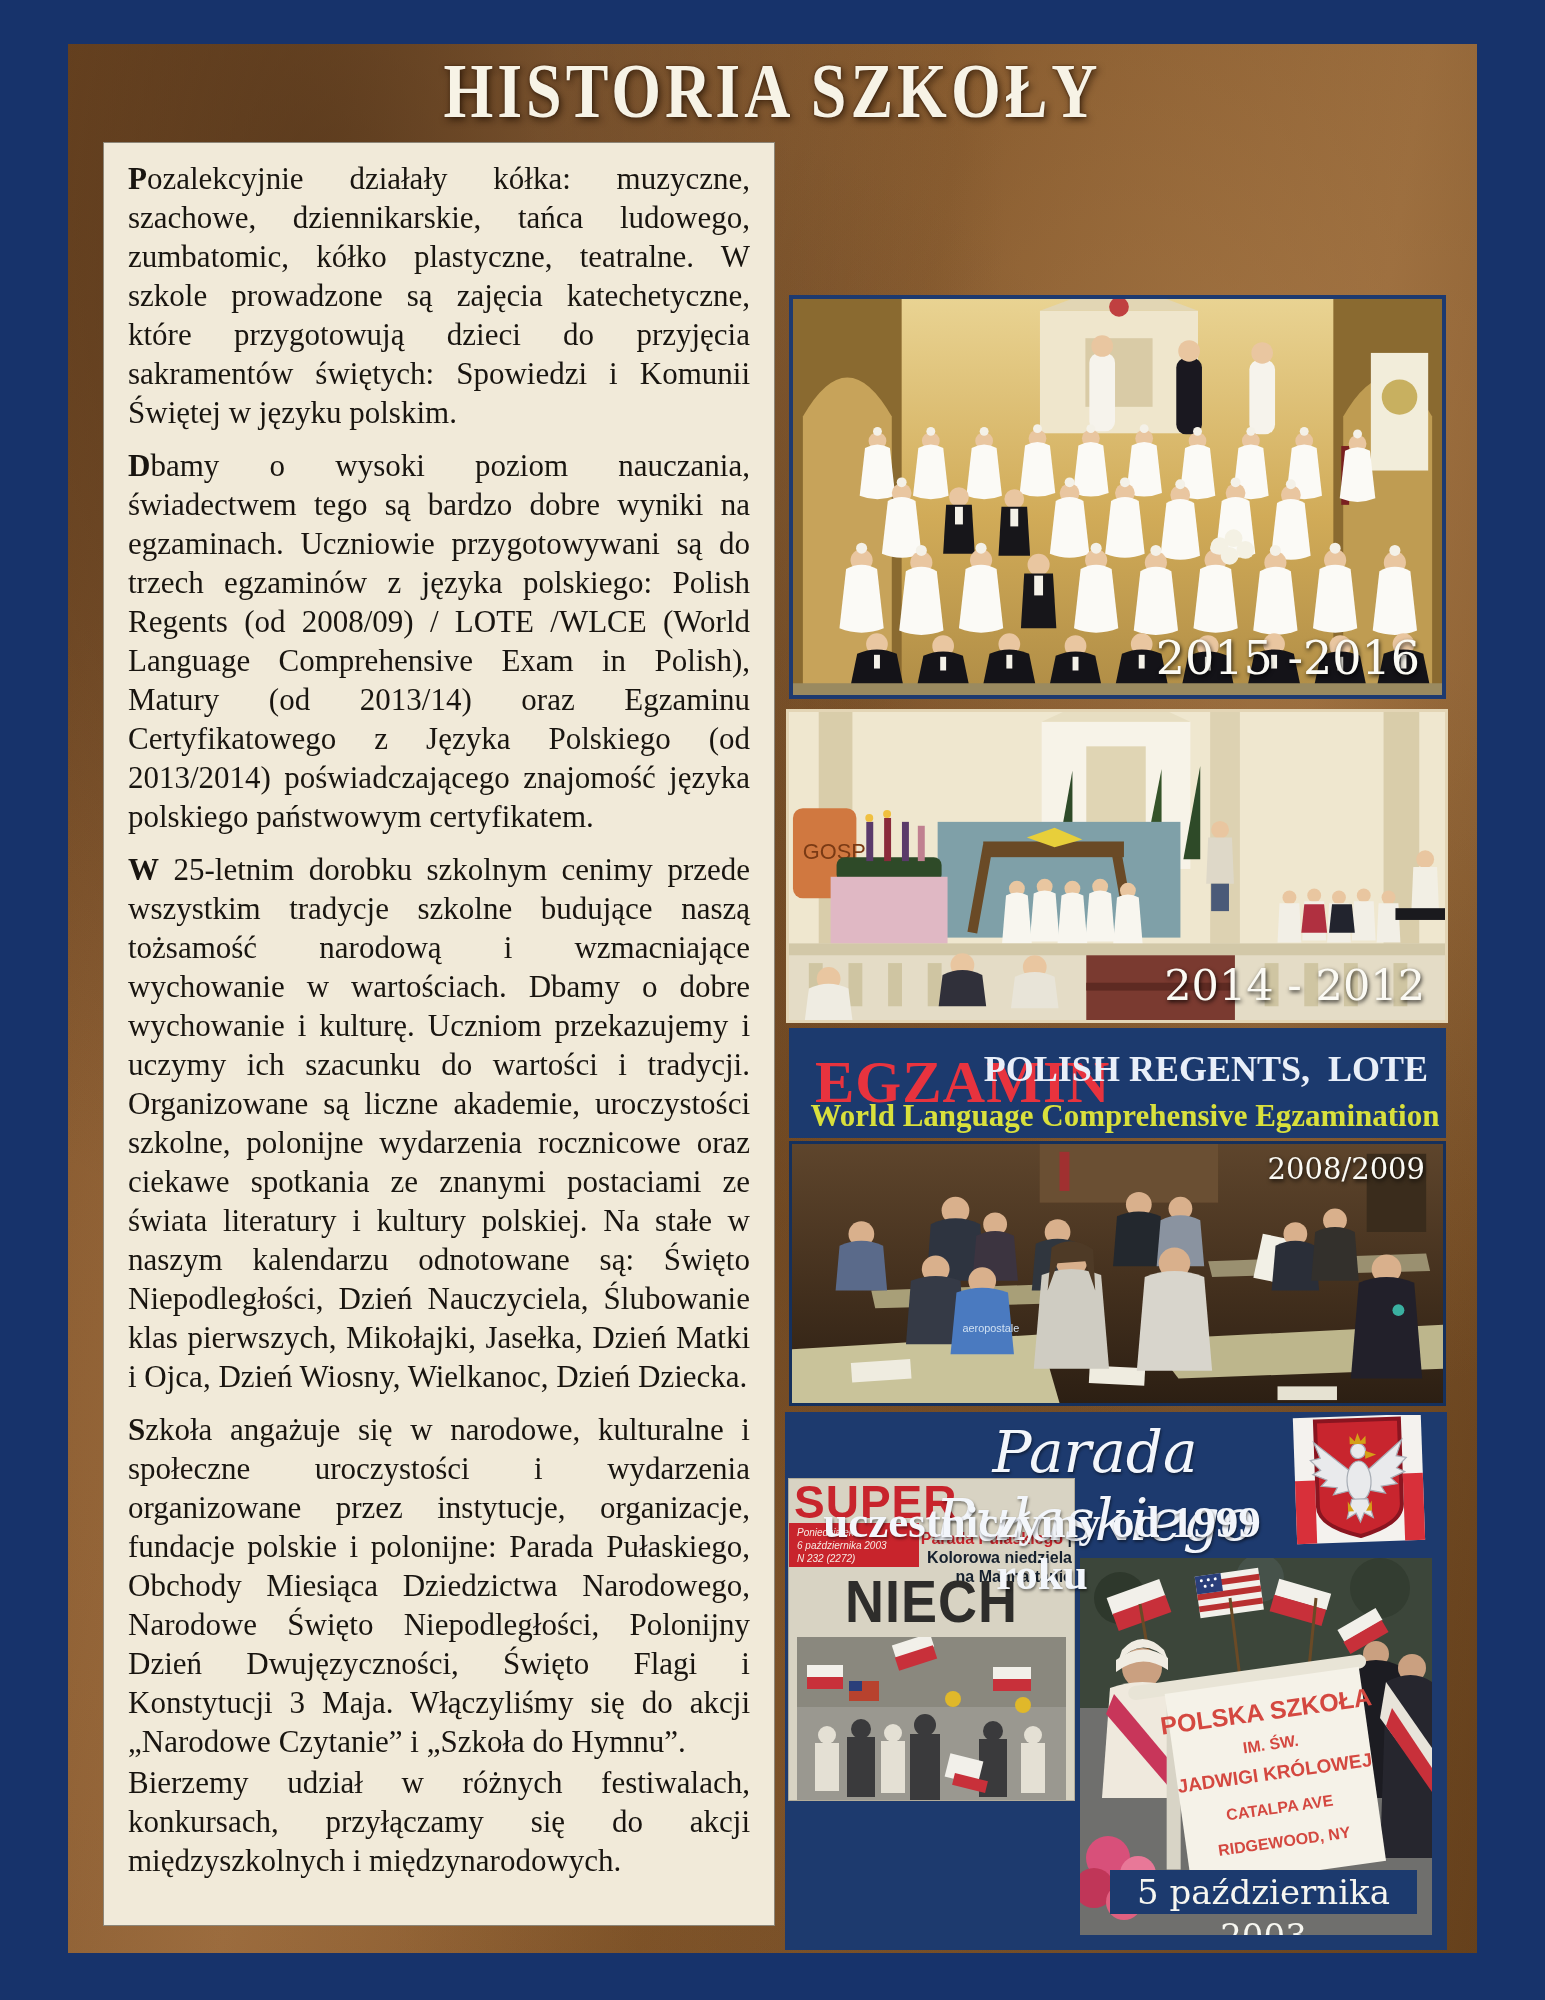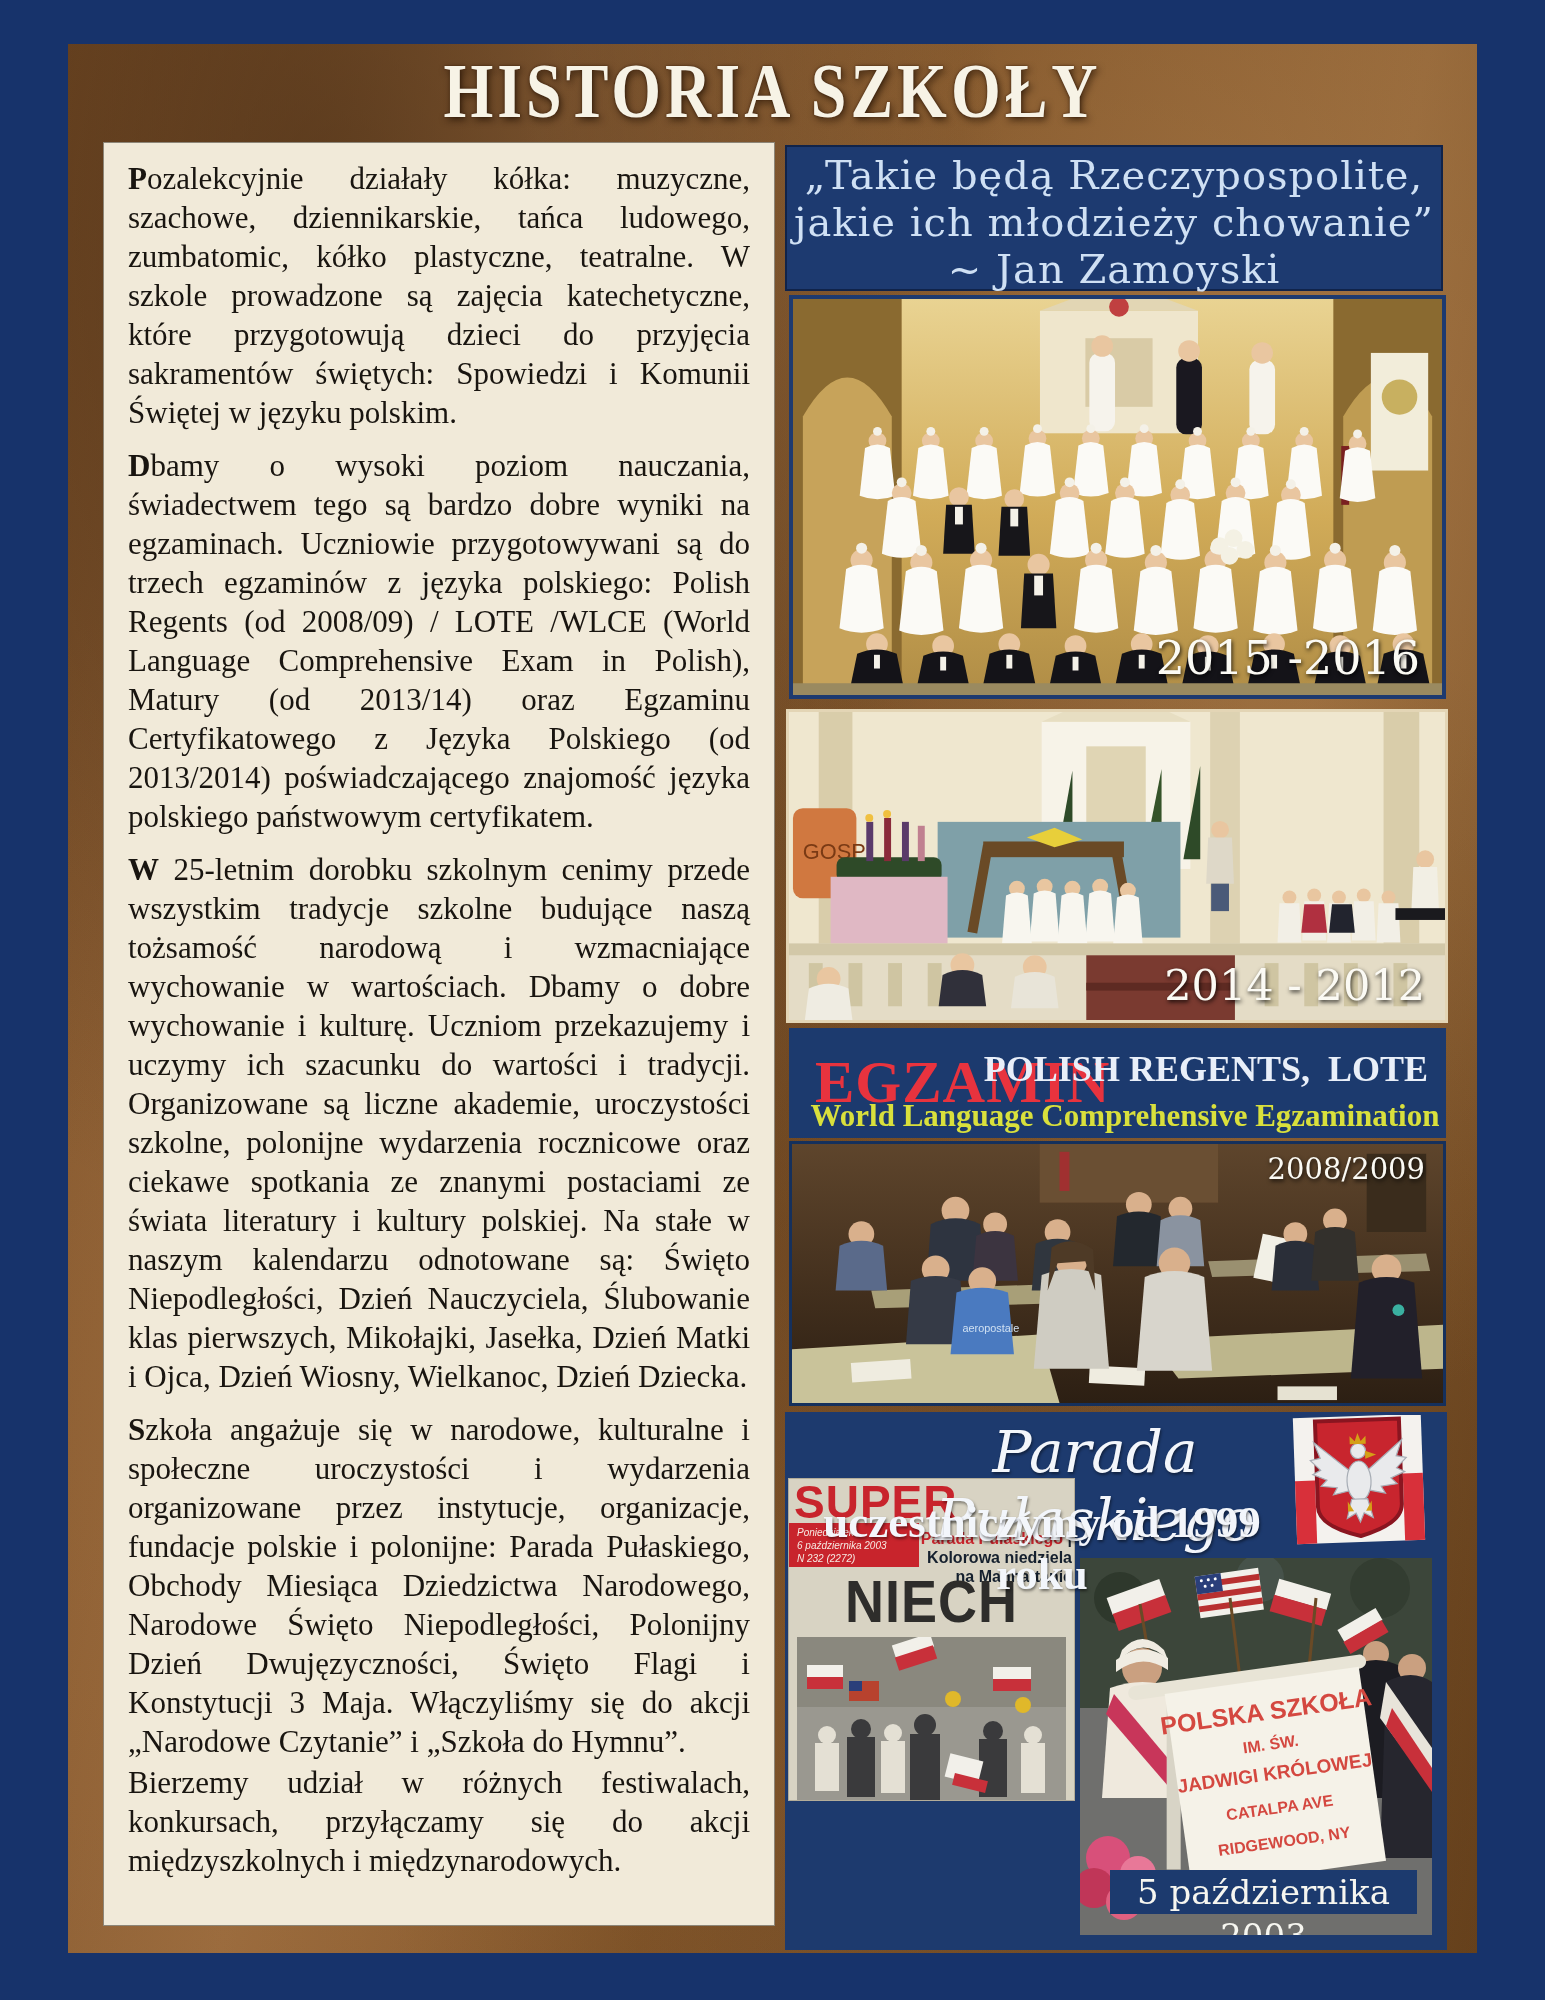--- a/index.html
+++ b/index.html
@@ -83,25 +83,20 @@
   <div class="page-title">HISTORIA SZKOŁY</div>
 
   <div class="article">
     <p><span class="lead">P</span><span>ozalekcyjnie działały kółka: muzyczne, szachowe, dziennikarskie, tańca ludowego, zumbatomic, kółko plastyczne, teatralne. W szkole prowadzone są zajęcia katechetyczne, które przygotowują dzieci do przyjęcia sakramentów świętych: Spowiedzi i Komunii Świętej w języku polskim.</span></p>
     <p><span class="lead">D</span><span>bamy o wysoki poziom nauczania, świadectwem tego są bardzo dobre wyniki na egzaminach. Uczniowie przygotowywani są do trzech egzaminów z języka polskiego: Polish Regents (od 2008/09) / LOTE /WLCE (World Language Comprehensive Exam in Polish), Matury (od 2013/14) oraz Egzaminu Certyfikatowego z Języka Polskiego (od 2013/2014) poświadczającego znajomość języka polskiego państwowym certyfikatem.</span></p>
     <p><span class="lead">W</span><span> 25-letnim dorobku szkolnym cenimy przede wszystkim tradycje szkolne budujące naszą tożsamość narodową i wzmacniające wychowanie w wartościach. Dbamy o dobre wychowanie i kulturę. Uczniom przekazujemy i uczymy ich szacunku do wartości i tradycji. Organizowane są liczne akademie, uroczystości szkolne, polonijne wydarzenia rocznicowe oraz ciekawe spotkania ze znanymi postaciami ze świata literatury i kultury polskiej. Na stałe w naszym kalendarzu odnotowane są: Święto Niepodległości, Dzień Nauczyciela, Ślubowanie klas pierwszych, Mikołajki, Jasełka, Dzień Matki i Ojca, Dzień Wiosny, Wielkanoc, Dzień Dziecka.</span></p>
     <p style="margin-bottom:2px;"><span class="lead">S</span><span>zkoła angażuje się w narodowe, kulturalne i społeczne uroczystości i wydarzenia organizowane przez instytucje, organizacje, fundacje polskie i polonijne: Parada Pułaskiego, Obchody Miesiąca Dziedzictwa Narodowego, Narodowe Święto Niepodległości, Polonijny Dzień Dwujęzyczności, Święto Flagi i Konstytucji 3 Maja. Włączyliśmy się do akcji „Narodowe Czytanie” i „Szkoła do Hymnu”.</span></p>
     <p><span>Bierzemy udział w różnych festiwalach, konkursach, przyłączamy się do akcji międzyszkolnych i międzynarodowych.</span></p>
   </div>
 
-  <div class="quote-box">
-    <div>„Takie będą Rzeczypospolite,</div>
-    <div>jakie ich młodzieży chowanie”</div>
-    <div>~ Jan Zamoyski</div>
-  </div>
 
   <div class="photo photo1">
     <svg viewBox="0 0 657 404" preserveAspectRatio="none">
       <defs>
         <linearGradient id="gold" x1="0" y1="0" x2="0" y2="1">
           <stop offset="0" stop-color="#e9d392"></stop>
             <stop offset=".55" stop-color="#d1ab58"></stop>
             <stop offset="1" stop-color="#b08d46"></stop>
         </linearGradient>
         <g id="cg">

